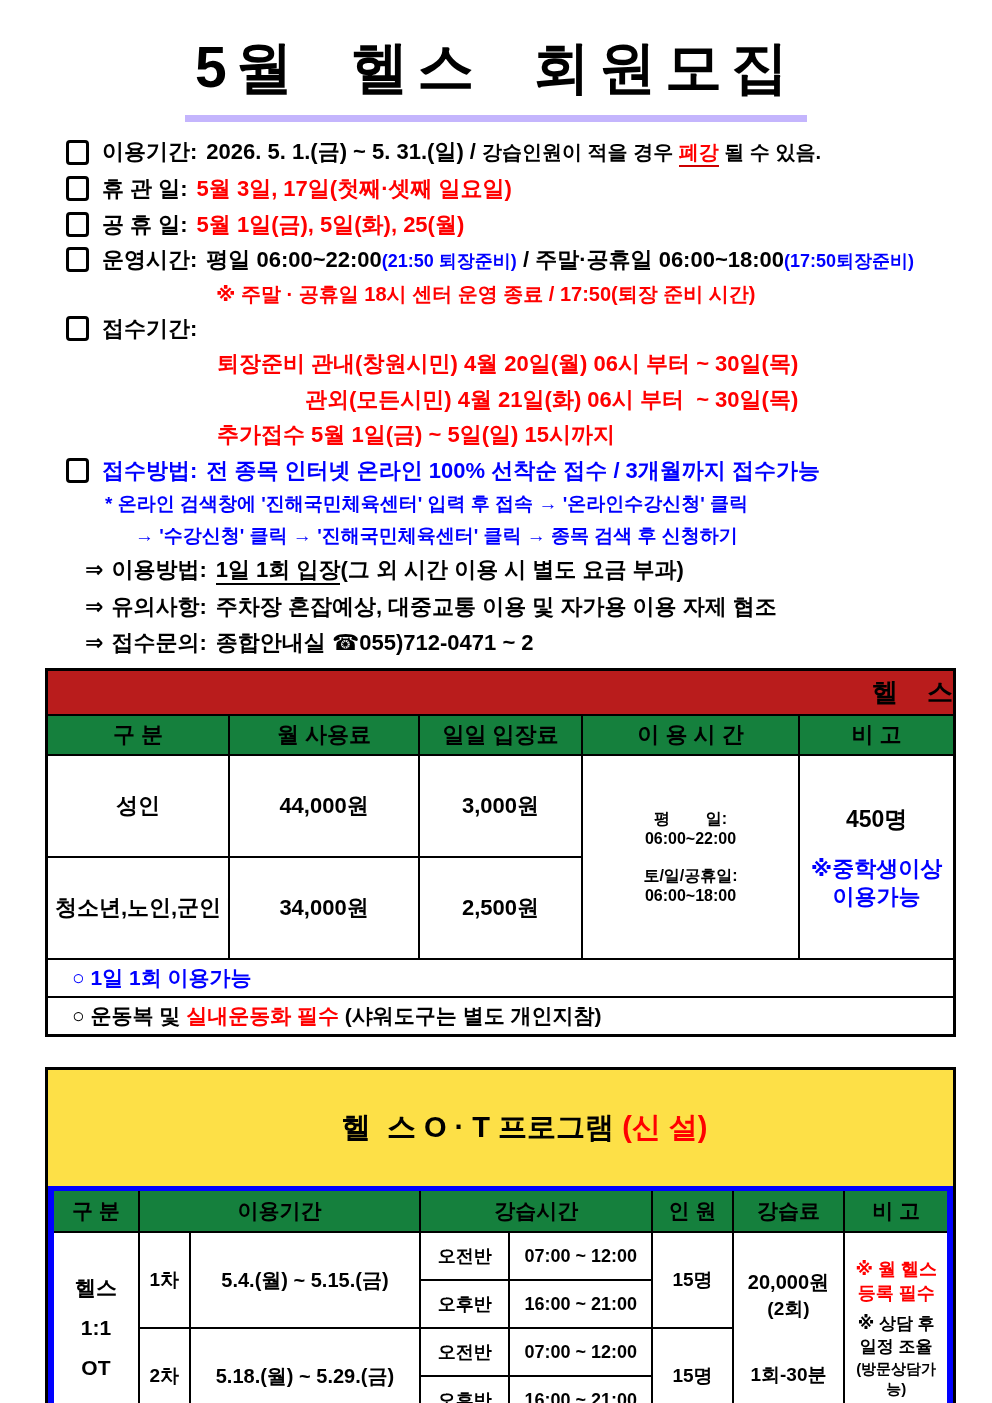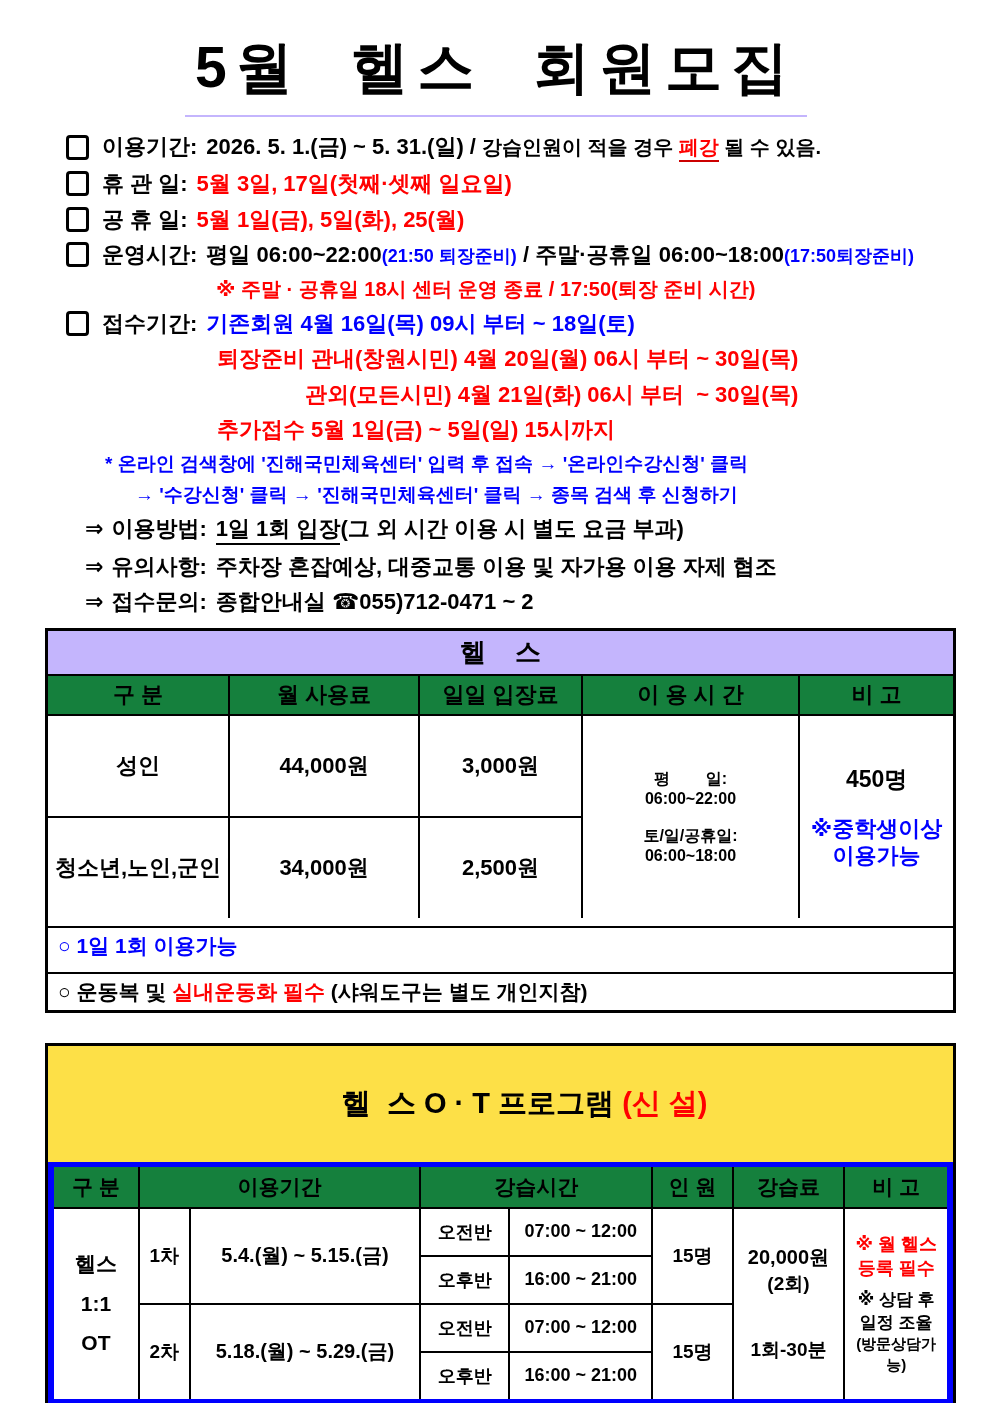--- a/index.html
+++ b/index.html
@@ -6,48 +6,48 @@
   .page{position:relative;width:992px;height:1403px;background:#fff;overflow:hidden;
         font-family:"Liberation Sans","DejaVu Sans",sans-serif;color:#000;}
   .red{color:#ff0000;}
   .blue{color:#0000ff;}
   .b{font-weight:700;}
   .pre{white-space:pre;}
 
   
   .title-wrap{text-align:center;margin-top:30px;}
   .main-title{display:inline-block;font-size:57px;font-weight:900;letter-spacing:9px;
-              border-bottom:2px solid #c4b5fd;padding:0 10px 8px 10px;white-space:pre;}
+              border-bottom:7px solid #c4b5fd;padding:0 10px 8px 10px;white-space:pre;}
 
   
   .info{margin:16px 0 0 66px;font-size:22px;font-weight:600;line-height:1.25;}
   .irow{display:flex;align-items:baseline;margin-bottom:8px;text-align:right;}
   .irow span{white-space:pre-wrap;}
   .cb{flex:none;width:17px;height:19px;border:3px solid #000;border-radius:4px;
       margin-right:13px;align-self:center;}
   .lbl{font-weight:700;margin-right:9px;}
   .sm{font-size:20px;}
   .xs{font-size:18px;}
   .u-red{border-bottom:2px solid #cc0000;}
   .notice-red{padding-left:150px;font-size:20px;font-weight:800;margin-bottom:8px;}
   .ind1{padding-left:151px;}
   .ind2{padding-left:239px;}
   .arrow{margin-right:8px;font-weight:600;}
   .u-blk{border-bottom:2px solid #000;}
   .online{font-size:19px;font-weight:700;}
 
   
   .twrap{width:905px;margin-left:45px;border:3px solid #000;background:#fff;}
-  .ttitle{background:#c4b5fd;border-bottom:2px solid #000;text-align:center;
+  .ttitle{background:#b91c1c;border-bottom:2px solid #000;text-align:right;
           font-size:26px;font-weight:800;padding:4px 0;white-space:pre;}
   table.tbl{width:100%;border-collapse:collapse;table-layout:fixed;border:hidden;}
   .tbl th,.tbl td{border:2px solid #000;text-align:center;vertical-align:middle;
                   padding:2px;overflow:hidden;}
   .tbl th{font-size:22px;font-weight:800;background:#15803d;white-space:pre;}
-  .fn{border-top:2px solid #000;font-size:21px;font-weight:700;padding:4px 10px;margin-top:8px;}
+  .fn{border-top:2px solid #000;font-size:21px;font-weight:700;padding:4px 24px;}
   .fn span{white-space:pre-wrap;}
 
   
   .t1 td{font-size:22px;font-weight:600;}
   .t1 .th-row th{height:34px;}
   .t1 .body-cell{height:96px;}
   .t1 .hours{font-size:16px;font-weight:700;}
   .t1 .hours .gap{height:18px;}
   .t1 .remark .cap{font-size:23px;font-weight:600;margin-bottom:20px;}
   .t1 .remark .bl{font-size:22px;font-weight:800;color:#0000ff;line-height:1.25;}
@@ -109,33 +109,37 @@
       <span class="blue xs b">(21:50 퇴장준비)</span>
       <span> / 주말·공휴일 06:00~18:00</span>
       <span class="blue xs b">(17:50퇴장준비)</span>
     </div>
 
     <div class="notice-red red">※ 주말 · 공휴일 18시 센터 운영 종료 / 17:50(퇴장 준비 시간)</div>
 
     <div class="irow">
       <span class="cb"></span>
       <span class="lbl">접수기간:</span>
-      <span class="blue">기존회원 4월 16일(목) 09시 부터 ~ 18일(토)</span>
     </div>
 
     <div class="irow ind1">
       <span class="red">퇴장준비 관내(창원시민) 4월 20일(월) 06시 부터 ~ 30일(목)</span>
     </div>
     <div class="irow ind2">
       <span class="red">관외(모든시민) 4월 21일(화) 06시 부터  ~ 30일(목)</span>
     </div>
     <div class="irow ind1">
       <span class="red">추가접수 5월 1일(금) ~ 5일(일) 15시까지</span>
     </div>
 
+    <div class="irow">
+      <span class="cb"></span>
+      <span class="lbl blue">접수방법:</span>
+      <span class="blue">전 종목 인터넷 온라인 100% 선착순 접수 / 3개월까지 접수가능</span>
+    </div>
 
     <div class="irow ind1 online" style="padding-left:39px;">
       <span class="blue">* 온라인 검색창에 '진해국민체육센터' 입력 후 접속 → '온라인수강신청' 클릭</span>
     </div>
     <div class="irow online" style="padding-left:69px;">
       <span class="blue">→ '수강신청' 클릭 → '진해국민체육센터' 클릭 → 종목 검색 후 신청하기</span>
     </div>
 
     <div class="irow" style="padding-left:19px;">
       <span class="arrow">⇒</span>

